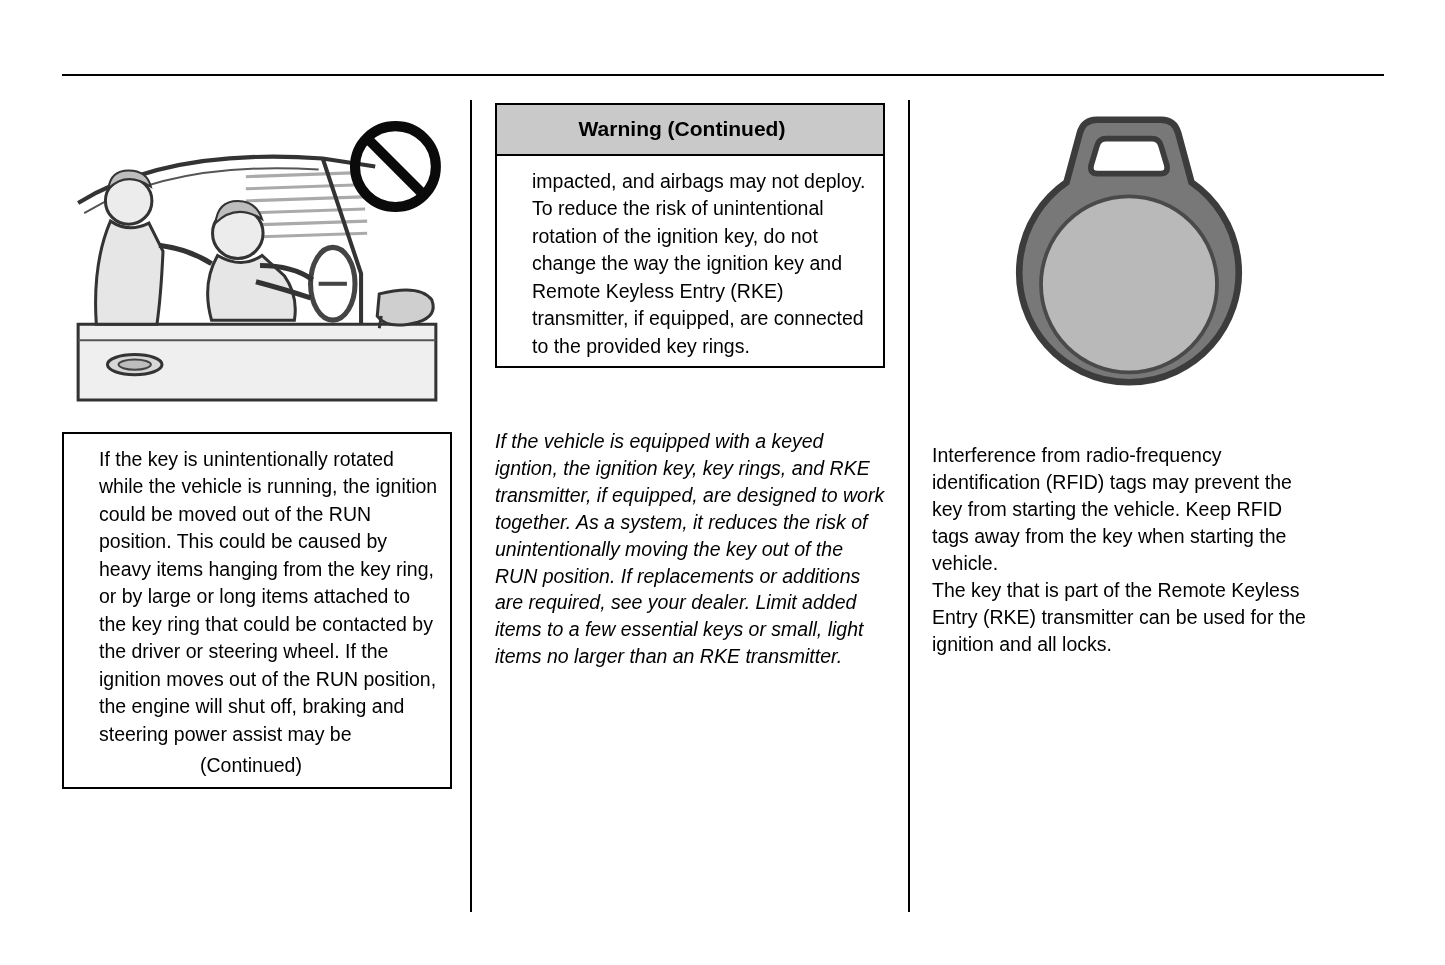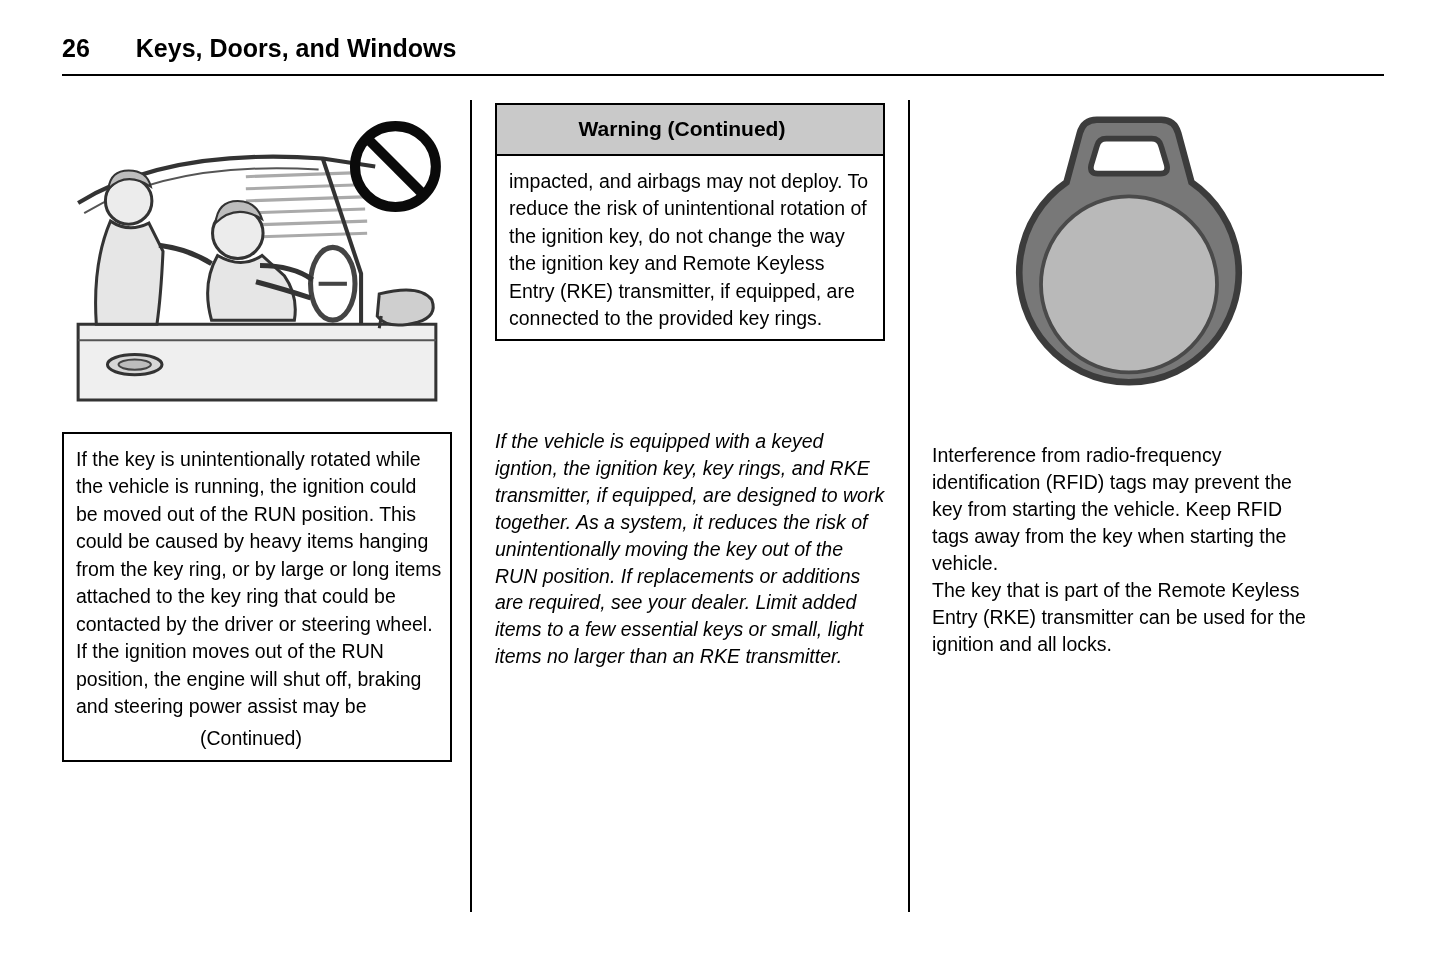--- a/index.html
+++ b/index.html
@@ -28,40 +28,36 @@
   .car-illustration { position:absolute; left:10px; top:14px; width:372px; height:288px; }
   .fob-illustration { position:absolute; left:74px; top:8px;  width:246px; height:296px; }
 
   .warning-box { position:absolute; border:2px solid #000; background:#fff; width:390px; }
   .box-header {
     background:#c9c9c9; border-bottom:2px solid #000;
     text-align:center; font-weight:bold; font-size:21px;
     padding:12px 16px 13px 0;
   }
   .warn-icon { font-weight:bold; margin-right:8px; font-size:21px; }
-  .box-body { padding:12px 8px 6px 12px; font-size:19.5px; line-height:1.41; }
+  .box-body { padding:12px 8px 6px 12px; font-size:19.5px; line-height:1.41;margin-left:23px; }
   .continued { text-align:center; font-size:19.5px; padding:0 12px 10px 0; }
 
   .col1-warning { left:0; top:332px; }
   .col2-warning { left:0; top:3px; }
 
   .para { position:absolute; font-size:19.5px; line-height:1.38; width:392px; }
   .col2-para  { top:328px;font-style:italic; }
   .col3-para1 { top:342px; }
   .col3-para2 { top:477px; }
 </style>
 </head>
 <body>
 
 <div class="page">
 
-  <div class="page-header">
-    <span class="page-number">26</span>
-    <span class="page-title">Keys, Doors, and Windows</span>
-  </div>
   <div class="header-rule"></div>
 
   <div class="vdivider vdivider-1"></div>
   <div class="vdivider vdivider-2"></div>
 
   <div class="col1">
 
     <svg class="illustration car-illustration" viewBox="0 0 360 285" aria-hidden="true">
 
       <g stroke="#aaa" stroke-width="3">

